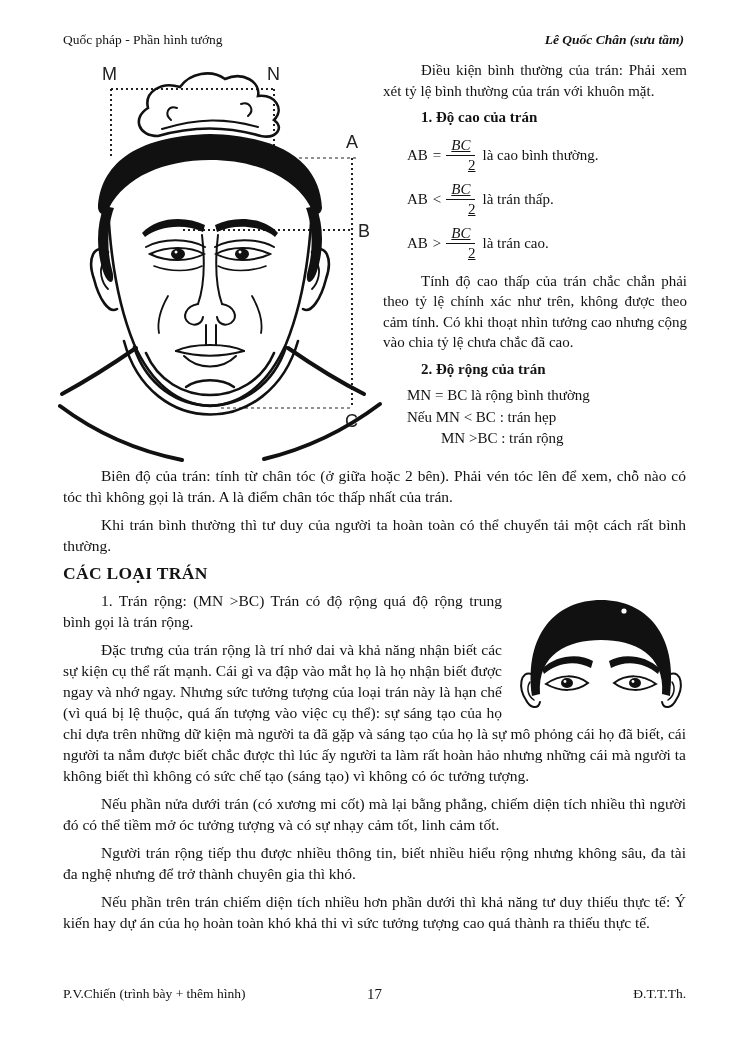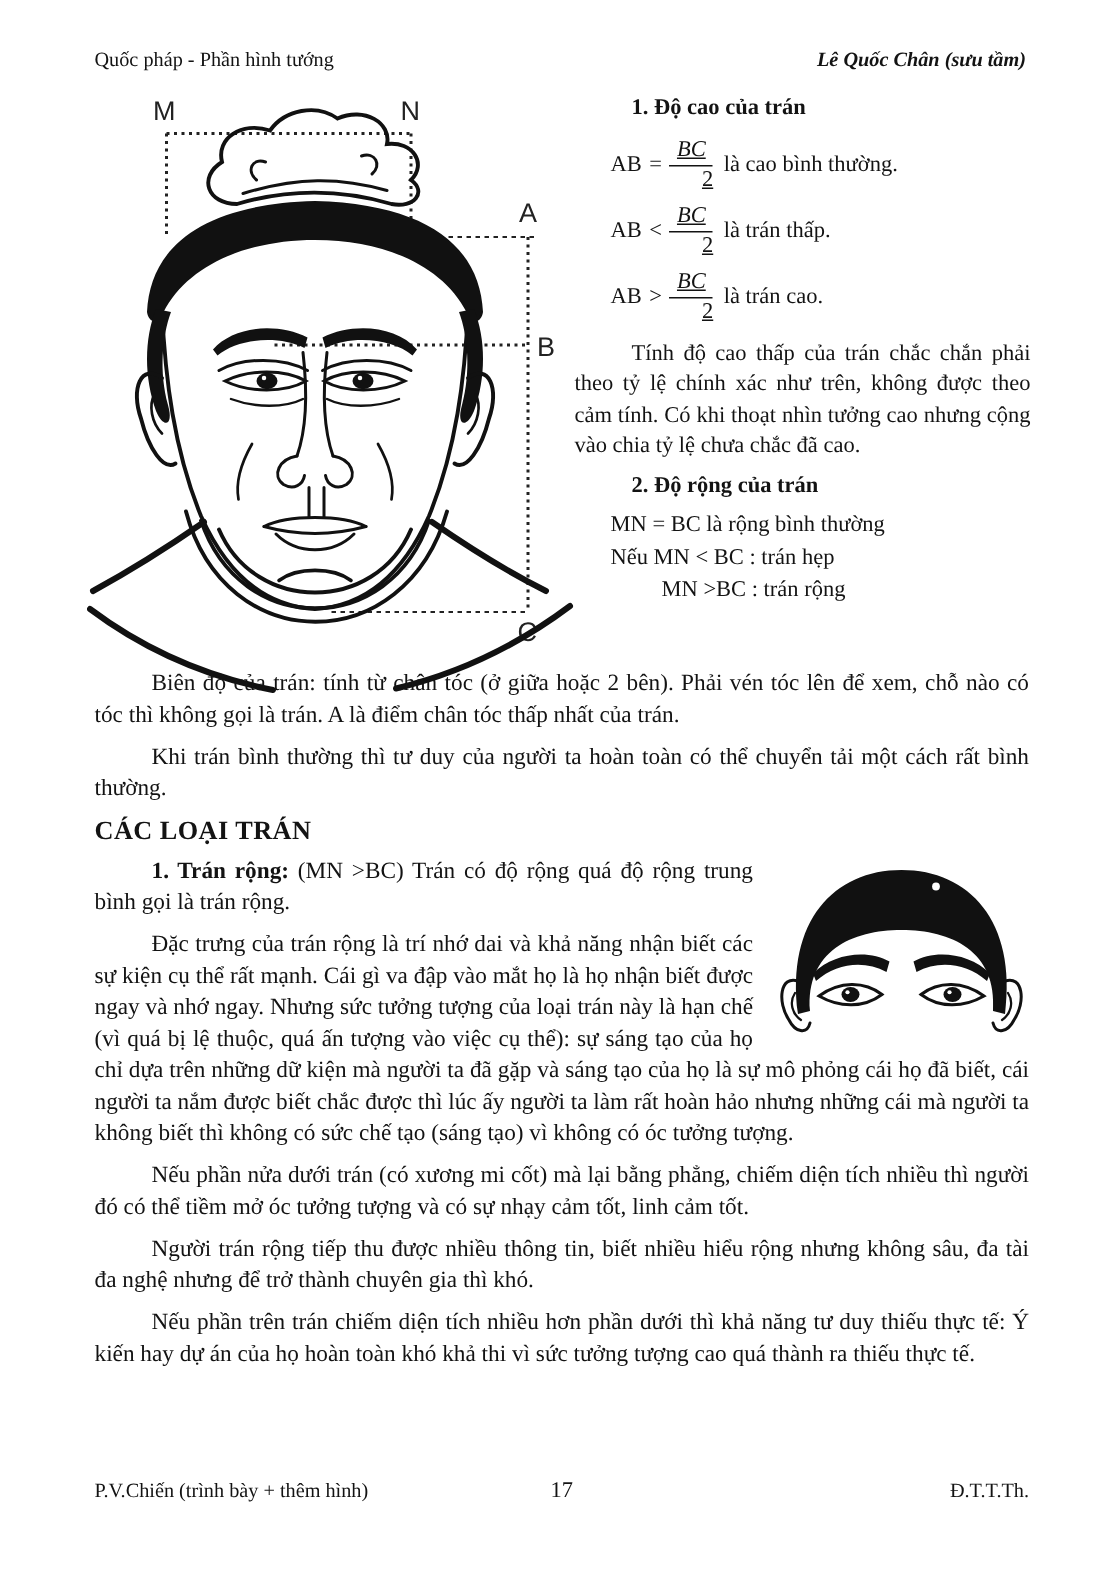--- a/index.html
+++ b/index.html
@@ -25,25 +25,25 @@
   .rcol h3{margin:2px 0 6px 0;font-size:15px;font-weight:bold;text-indent:38px;}
   .fline{display:flex;align-items:center;height:44px;padding-left:24px;}
   .fline .op{margin:0 5px;}
   .fline .rhs{margin-left:7px;}
   .frac{display:inline-flex;flex-direction:column;align-items:flex-end;line-height:1.12;text-decoration:underline;}
   .frac .num{font-style:italic;border-bottom:1.4px solid #131313;padding:0 5px 1px 5px;}
   .frac .den{padding-top:1px;}
   .wline{padding-left:24px;margin:0 0 1px 0;}
   .wline.deep{padding-left:58px;}
   
-  .lower{position:absolute;left:63px;top:445px;width:623px;font-size:15.5px;line-height:21px;}
+  .lower{position:absolute;left:63px;top:465px;width:623px;font-size:15.5px;line-height:21px;}
   .lower p{margin:0 0 7px 0;text-align:justify;text-indent:38px;}
   .sec-title{font-size:17.5px;font-weight:bold;margin:3px 0 6px 0;letter-spacing:.3px;}
   .float-img{float:right;width:170px;height:120px;margin:4px 0 6px 14px;}
-  b.lead{font-weight:bold;}
+  b.lead{font-weight:normal;}
   .ln{stroke:#111;fill:none;stroke-linecap:round;}
 </style>
 </head>
 <body>
 
 <div class="page">
 
   <div class="hdr">
     <span class="l">Quốc pháp - Phần hình tướng</span>
     <span class="r">Lê Quốc Chân (sưu tầm)</span>
@@ -122,20 +122,21 @@
         <path class="ln" stroke-width="2.4" d="M 128,331 C 140,322 164,322 176,331"></path>
 
         <path class="ln" stroke-width="2.6" d="M 88,297 C 112,353 192,353 216,297"></path>
         <path class="ln" stroke-width="2.6" d="M 76,291 C 102,369 202,369 228,291"></path>
         <path class="ln" stroke-width="2.6" d="M 66,285 C 92,383 212,383 240,285"></path>
       </g>
     </svg>
   </div>
 
   <div class="rcol">
+    <p>Điều kiện bình thường của trán: Phải xem xét tỷ lệ bình thường của trán với khuôn mặt.</p>
     <h3>1. Độ cao của trán</h3>
 
     <div class="fline">
       <span>AB</span>
       <span class="op">=</span>
       <span class="frac">
         <span class="num">BC</span>
         <span class="den">2</span>
       </span>
       <span class="rhs">là cao bình thường.</span>

